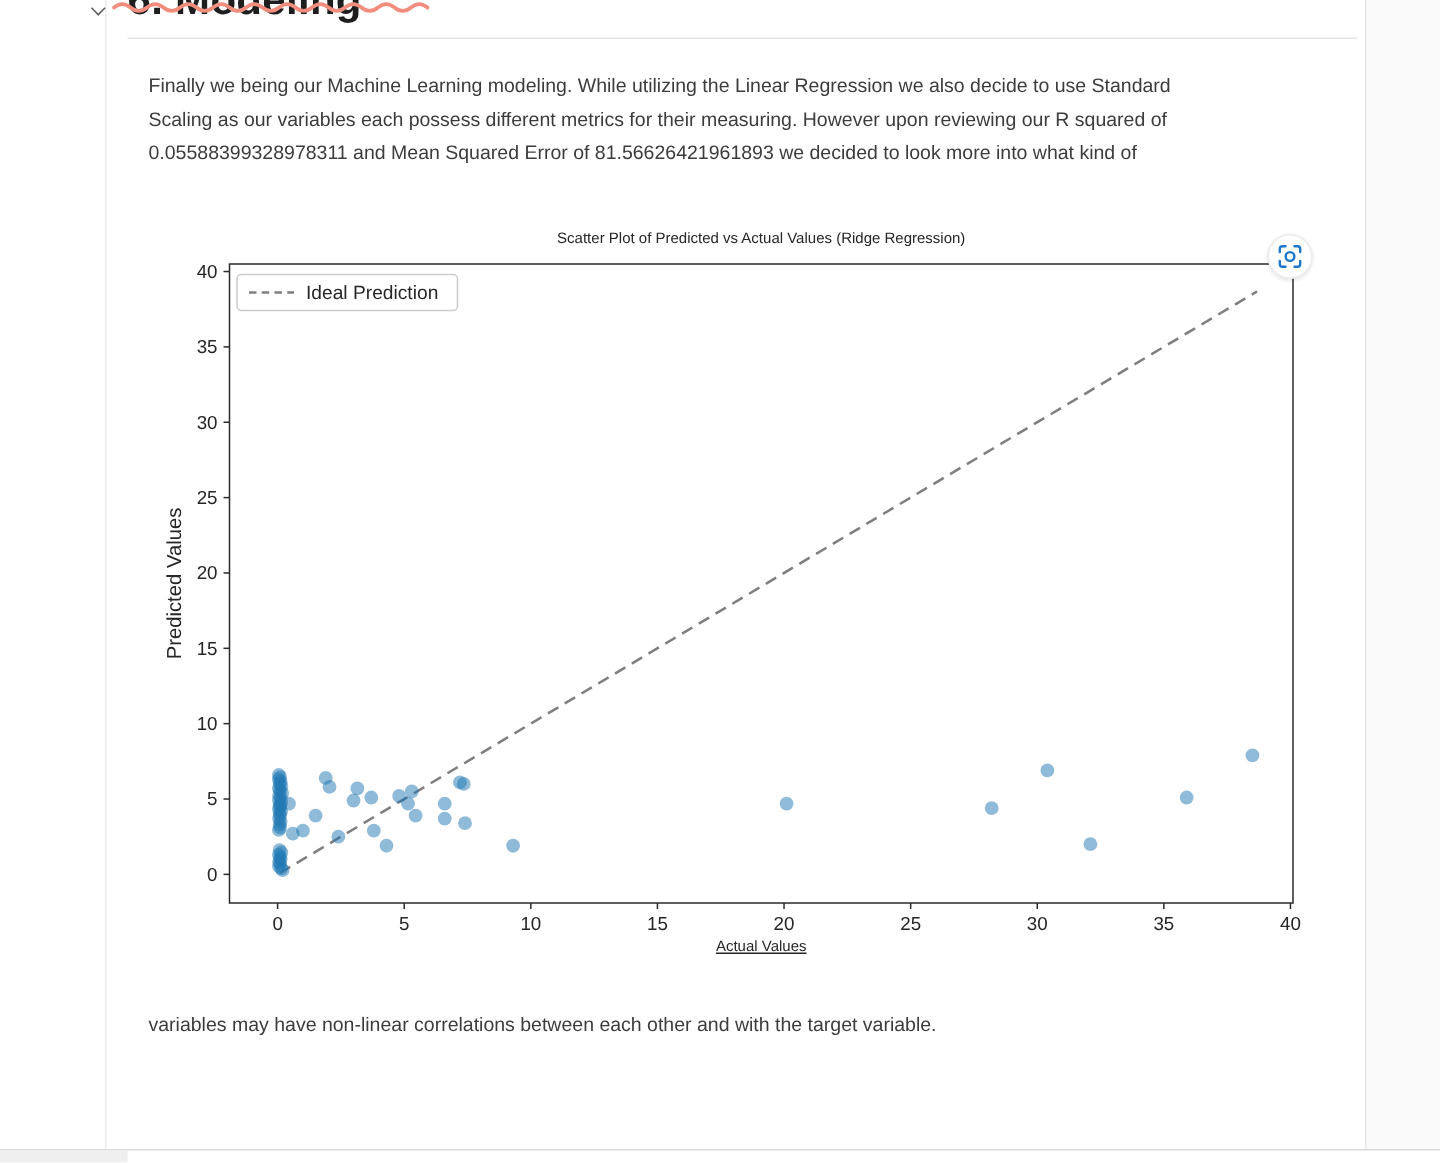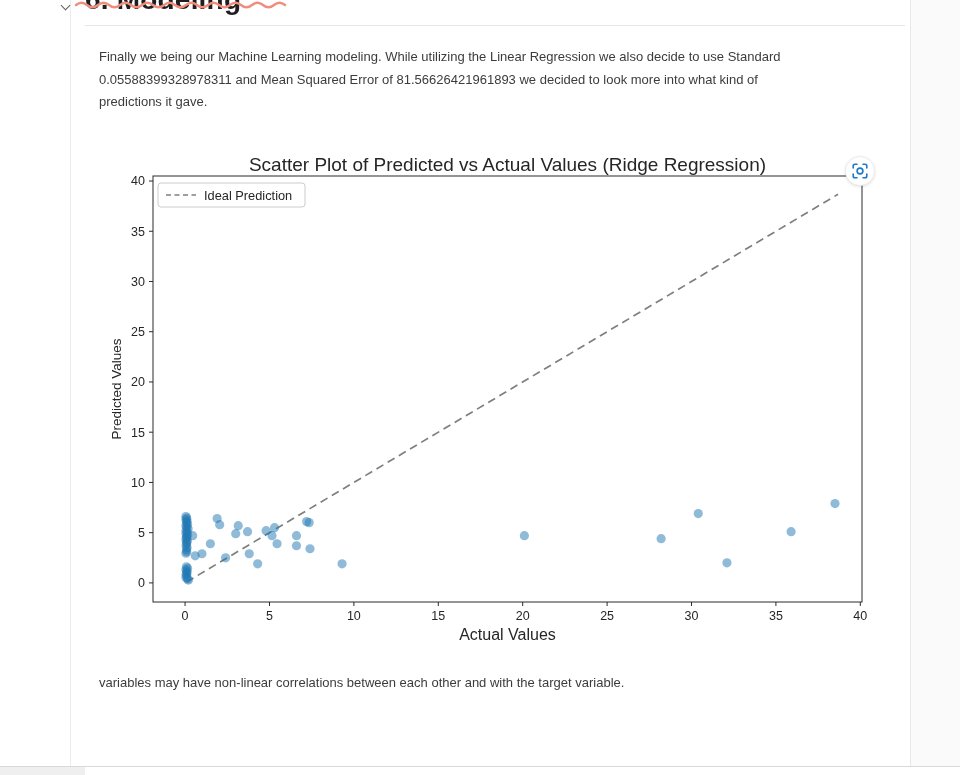--- a/index.html
+++ b/index.html
@@ -28,25 +28,25 @@
   .heading-rule{position:absolute;left:85px;top:25px;width:820px;height:1px;background:#e6e6e6;}
 
   .para{position:absolute;left:99px;width:790px;color:#3c3c3c;font-size:13px;}
   .para .pline{height:22.5px;line-height:22.5px;white-space:nowrap;}
   .para1{top:46px;}
   .para2{top:672px;}
 
   .figure{position:absolute;left:0;top:0;}
   .chart-title{
     position:absolute;left:153px;top:154px;width:709px;text-align:center;
-    font-size:19px;color:#262626;white-space:nowrap;
+    font-size:10px;color:#262626;white-space:nowrap;
   }
   .xlabel{
     position:absolute;left:153px;top:626px;width:709px;text-align:center;
-    font-size:16px;color:#262626;
+    font-size:10px;color:#262626;text-decoration:underline;
   }
   .ylabel{
     position:absolute;left:116px;top:389px;font-size:13.5px;color:#262626;
     white-space:nowrap;transform:translate(-50%,-50%) rotate(-90deg);
   }
   .plot-svg{position:absolute;left:100px;top:148px;}
   .plot-svg text{font-family:"Liberation Sans",sans-serif;}
 
   .expand-btn{
     position:absolute;left:845px;top:156px;width:28px;height:28px;border-radius:50%;
@@ -64,22 +64,22 @@
 
 <div class="section-chevron"></div>
 <h1 class="page-heading">6. Modeling</h1>
 <svg class="squiggle" width="220" height="9" viewBox="0 0 220 9">
   <path d="M2 5 q5.5 -4.5 11 0 t11 0 t11 0 t11 0 t11 0 t11 0 t11 0 t11 0 t11 0 t11 0 t11 0 t11 0 t11 0 t11 0 t11 0 t11 0 t11 0 t11 0 t11 0" fill="none" stroke="#f08d7e" stroke-width="2.4" stroke-linecap="round"></path>
 </svg>
 <div class="heading-rule"></div>
 
 <div class="para para1">
   <div class="pline">Finally we being our Machine Learning modeling. While utilizing the Linear Regression we also decide to use Standard</div>
+  <div class="pline">Scaling as our variables each possess different metrics for their measuring. However upon reviewing our R squared of</div>
   <div class="pline">0.05588399328978311 and Mean Squared Error of 81.56626421961893 we decided to look more into what kind of</div>
-  <div class="pline">predictions it gave.</div>
 </div>
 
 <div class="figure">
   <div class="chart-title">Scatter Plot of Predicted vs Actual Values (Ridge Regression)</div>
   <div class="expand-btn">
     <svg width="16" height="16" viewBox="0 0 16 16">
       <g fill="none" stroke="#1e78c8" stroke-width="1.6" stroke-linecap="round">
         <path d="M5 1.2 H3 A1.8 1.8 0 0 0 1.2 3 V5"></path>
         <path d="M11 1.2 H13 A1.8 1.8 0 0 1 14.8 3 V5"></path>
         <path d="M5 14.8 H3 A1.8 1.8 0 0 1 1.2 13 V11"></path>

